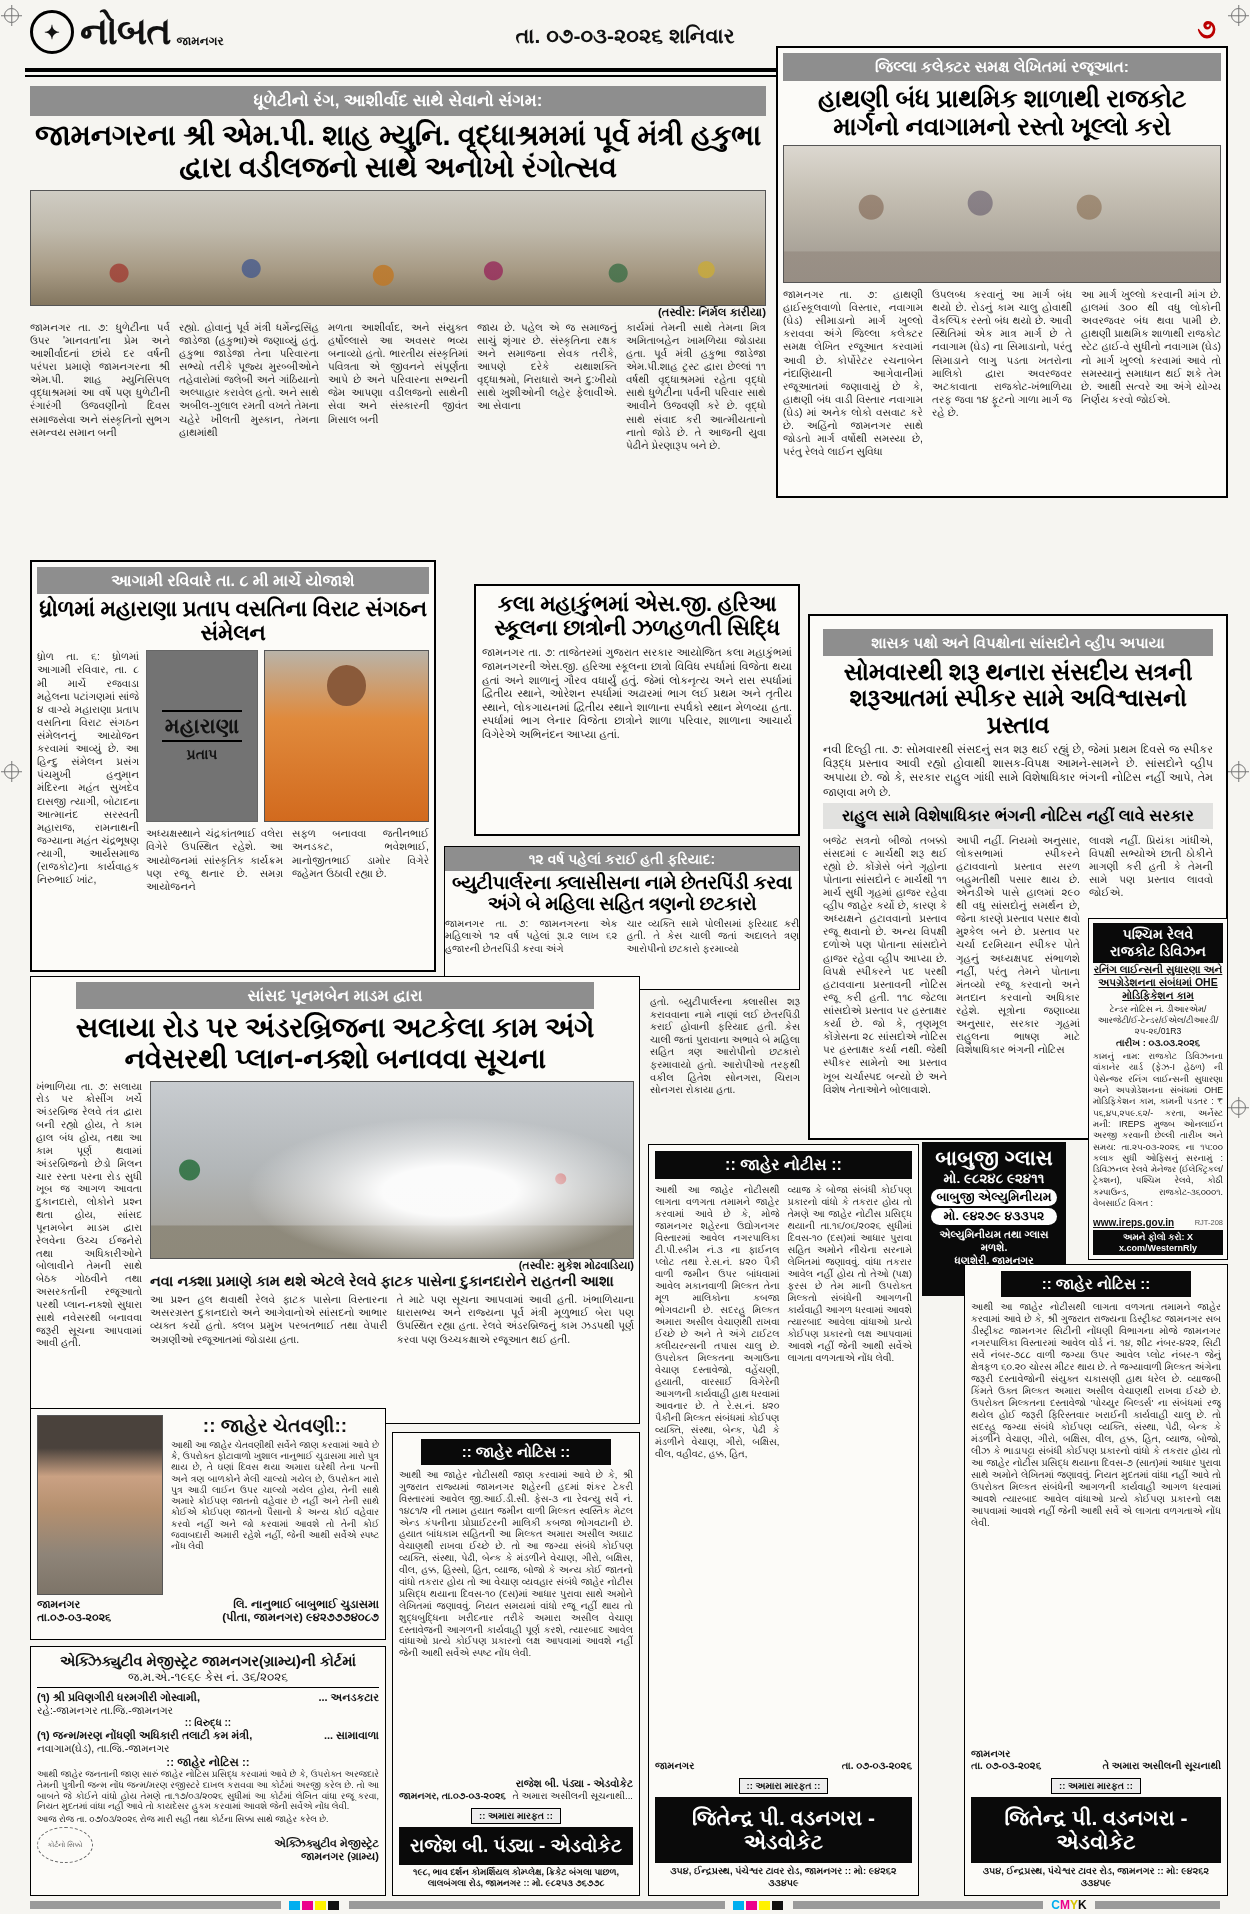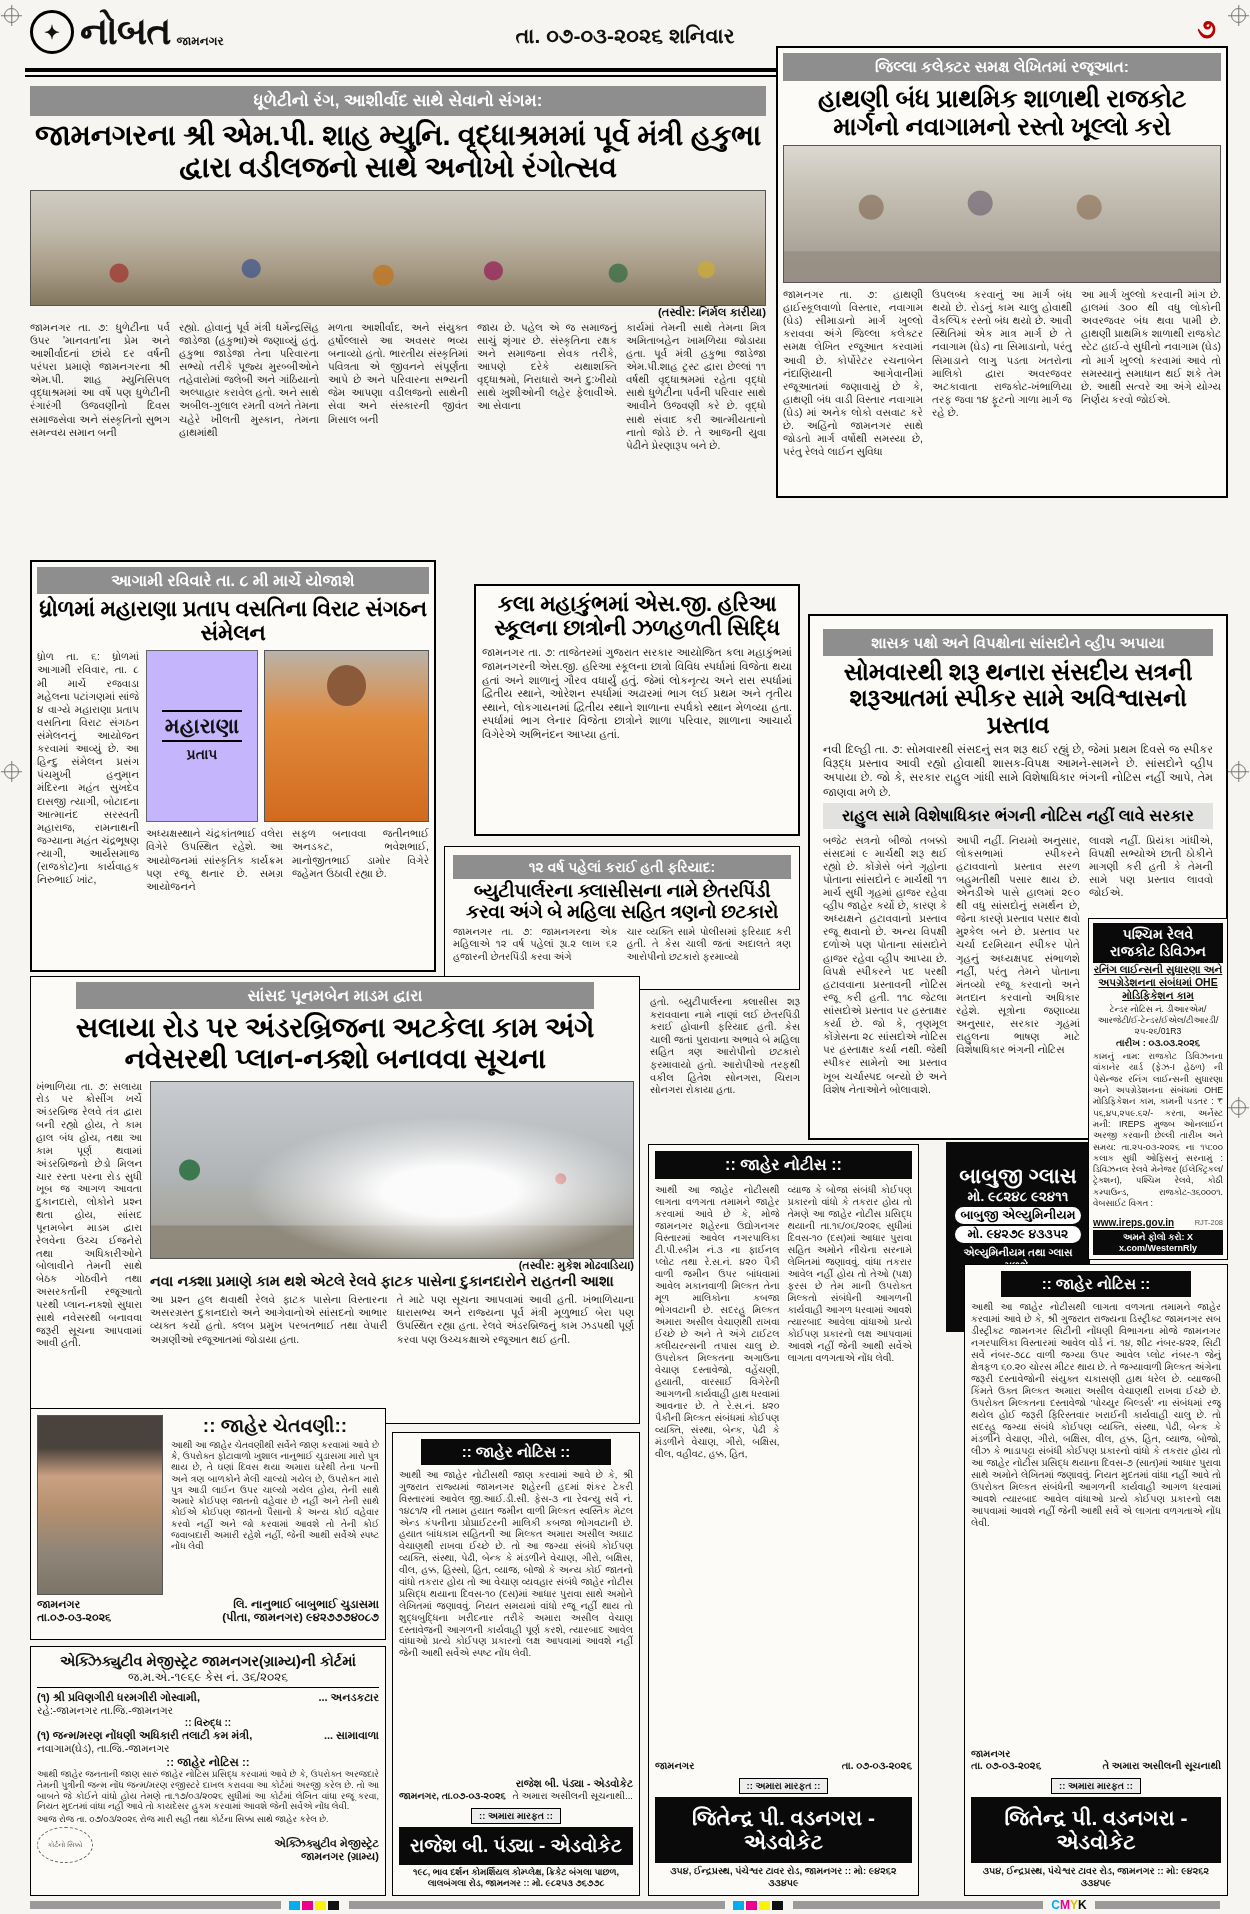--- a/index.html
+++ b/index.html
@@ -34,21 +34,21 @@
     linear-gradient(0deg, rgba(150,140,130,.8) 0 22%, transparent 23%);}
   .ph-sadhu{background:linear-gradient(180deg,#b9b3a8 0%,#e08a3c 40%,#d26a1e 100%);}
   .ph-sadhu:before{content:"";position:absolute;left:38%;top:8%;width:24%;height:24%;border-radius:50%;background:#8a5a3a;}
   .ph-street{background:linear-gradient(180deg,#c8ccd0 0%,#b2b6b8 50%,#a09a8e 100%);}
   .ph-street:before{content:"";position:absolute;inset:0;background:
     radial-gradient(ellipse at 62% 62%, rgba(255,255,255,.95) 0 16%, rgba(255,255,255,.5) 30%, transparent 48%),
     radial-gradient(circle at 85% 55%, rgba(180,40,40,.9) 0 5px, transparent 6px),
     radial-gradient(circle at 8% 50%, rgba(40,110,60,.85) 0 10px, transparent 11px),
     linear-gradient(0deg, rgba(140,135,120,.9) 0 18%, transparent 19%);}
   .ph-portrait{background:linear-gradient(180deg,#4a423c 0%,#4a423c 18%,#caa183 34%,#b5906f 52%,#8e8478 78%,#7d7468 100%);}
-  .ph-maha{background:#c4b5fd;border:1px solid #666;display:flex;flex-direction:column;align-items:center;justify-content:center;}
+  .ph-maha{background:#737373;border:1px solid #666;display:flex;flex-direction:column;align-items:center;justify-content:center;}
   .regmark{width:13px;height:13px;border:1.5px solid #777;border-radius:50%;position:absolute;}
   .regmark:before{content:"";position:absolute;left:50%;top:-4px;bottom:-4px;width:1.5px;background:#777;transform:translateX(-50%);}
   .regmark:after{content:"";position:absolute;top:50%;left:-4px;right:-4px;height:1.5px;background:#777;transform:translateY(-50%);}
   .sq{width:11px;height:9px;display:inline-block;margin-right:2px;}
   .whitepill{background:#fff;color:#000;border-radius:9px;font-weight:bold;margin:2px 6px;padding:1px 2px;}
 </style>
 </head>
 <body>
 
 <div id="page">
@@ -125,21 +125,21 @@
     <div class="headline" style="font-size:24px;margin-top:3px;">સોમવારથી શરૂ થનારા સંસદીય સત્રની શરૂઆતમાં સ્પીકર સામે અવિશ્વાસનો પ્રસ્તાવ</div>
     <div class="bodytext" style="font-size:11.2px;margin-top:4px;">નવી દિલ્હી તા. ૭: સોમવારથી સંસદનું સત્ર શરૂ થઈ રહ્યું છે, જેમાં પ્રથમ દિવસે જ સ્પીકર વિરૂદ્ધ પ્રસ્તાવ આવી રહ્યો હોવાથી શાસક-વિપક્ષ આમને-સામને છે. સાંસદોને વ્હીપ અપાયા છે. જો કે, સરકાર રાહુલ ગાંધી સામે વિશેષાધિકાર ભંગની નોટિસ નહીં આપે, તેમ જાણવા મળે છે.</div>
     <div class="subhead" style="height:26px;font-size:16px;line-height:26px;margin-top:4px;">રાહુલ સામે વિશેષાધિકાર ભંગની નોટિસ નહીં લાવે સરકાર</div>
     <div class="cols" style="margin-top:5px;height:296px;">
       <div class="col bodytext">બજેટ સત્રનો બીજો તબક્કો સંસદમાં ૯ માર્ચથી શરૂ થઈ રહ્યો છે. કોંગ્રેસે બંને ગૃહોના પોતાના સાંસદોને ૯ માર્ચથી ૧૧ માર્ચ સુધી ગૃહમાં હાજર રહેવા વ્હીપ જાહેર કર્યો છે, કારણ કે અધ્યક્ષને હટાવવાનો પ્રસ્તાવ રજૂ થવાનો છે. અન્ય વિપક્ષી દળોએ પણ પોતાના સાંસદોને હાજર રહેવા વ્હીપ આપ્યા છે. વિપક્ષે સ્પીકરને પદ પરથી હટાવવાના પ્રસ્તાવની નોટિસ રજૂ કરી હતી. ૧૧૮ જેટલા સાંસદોએ પ્રસ્તાવ પર હસ્તાક્ષર કર્યા છે. જો કે, તૃણમૂલ કોંગ્રેસના ૨૮ સાંસદોએ નોટિસ પર હસ્તાક્ષર કર્યા નથી. જેથી સ્પીકર સામેનો આ પ્રસ્તાવ ખૂબ ચર્ચાસ્પદ બન્યો છે અને વિશેષ નેતાઓને બોલાવાશે.</div>
       <div class="col bodytext">આપી નહીં. નિયમો અનુસાર, લોકસભામાં સ્પીકરને હટાવવાનો પ્રસ્તાવ સરળ બહુમતીથી પસાર થાય છે. એનડીએ પાસે હાલમાં ૨૯૦ થી વધુ સાંસદોનું સમર્થન છે, જેના કારણે પ્રસ્તાવ પસાર થવો મુશ્કેલ બને છે. પ્રસ્તાવ પર ચર્ચા દરમિયાન સ્પીકર પોતે ગૃહનું અધ્યક્ષપદ સંભાળશે નહીં, પરંતુ તેમને પોતાના મંતવ્યો રજૂ કરવાનો અને મતદાન કરવાનો અધિકાર રહેશે. સૂત્રોના જણાવ્યા અનુસાર, સરકાર ગૃહમાં રાહુલના ભાષણ માટે વિશેષાધિકાર ભંગની નોટિસ</div>
       <div class="col bodytext">લાવશે નહીં. પ્રિયંકા ગાંધીએ, વિપક્ષી સભ્યોએ છાતી ઠોકીને માગણી કરી હતી કે તેમની સામે પણ પ્રસ્તાવ લાવવો જોઈએ.</div>
     </div>
   </div>
 
-  <div class="abs box" style="left:444px;top:846px;width:356px;height:144px;padding:8px;border-width:1.5px;">
+  <div class="abs box" style="left:444px;top:846px;width:356px;height:144px;padding:0;border-width:1.5px;">
     <div class="kicker" style="height:24px;font-size:14px;">૧૨ વર્ષ પહેલાં કરાઈ હતી ફરિયાદ:</div>
     <div class="headline" style="font-size:19px;margin-top:2px;">બ્યુટીપાર્લરના ક્લાસીસના નામે છેતરપિંડી કરવા અંગે બે મહિલા સહિત ત્રણનો છટકારો</div>
     <div class="cols" style="margin-top:3px;height:42px;">
       <div class="col bodytext" style="font-size:10px;">જામનગર તા. ૭: જામનગરના એક મહિલાએ ૧૨ વર્ષ પહેલાં રૂા.૨ લાખ ૬૨ હજારની છેતરપિંડી કરવા અંગે</div>
       <div class="col bodytext" style="font-size:10px;">ચાર વ્યક્તિ સામે પોલીસમાં ફરિયાદ કરી હતી. તે કેસ ચાલી જતાં અદાલતે ત્રણ આરોપીનો છટકારો ફરમાવ્યો</div>
     </div>
   </div>
   <div class="abs bodytext" style="left:650px;top:996px;width:150px;height:140px;font-size:10px;">હતો. બ્યુટીપાર્લરના ક્લાસીસ શરૂ કરાવવાના નામે નાણાં લઈ છેતરપિંડી કરાઈ હોવાની ફરિયાદ હતી. કેસ ચાલી જતાં પુરાવાના અભાવે બે મહિલા સહિત ત્રણ આરોપીનો છટકારો ફરમાવાયો હતો. આરોપીઓ તરફથી વકીલ હિતેશ સોનગરા, ચિરાગ સોનગરા રોકાયા હતા.</div>
 
   <div class="abs box" style="left:30px;top:976px;width:610px;height:448px;padding:5px;border-width:1.5px;">
@@ -152,21 +152,21 @@
         <div class="credit" style="font-size:11px;">(તસ્વીર: મુકેશ મોઢવાડિયા)</div>
         <div style="font-size:14.5px;font-weight:bold;line-height:1.15;margin-top:1px;">નવા નક્શા પ્રમાણે કામ થશે એટલે રેલવે ફાટક પાસેના દુકાનદારોને રાહતની આશા</div>
         <div class="cols" style="margin-top:4px;height:86px;">
           <div class="col bodytext">આ પ્રશ્ન હલ થવાથી રેલવે ફાટક પાસેના વિસ્તારના અસરગ્રસ્ત દુકાનદારો અને આગેવાનોએ સાંસદનો આભાર વ્યક્ત કર્યો હતો. ક્લબ પ્રમુખ પરબતભાઈ તથા વેપારી અગ્રણીઓ રજૂઆતમાં જોડાયા હતા.</div>
           <div class="col bodytext">તે માટે પણ સૂચના આપવામાં આવી હતી. ખંભાળિયાના ધારાસભ્ય અને રાજ્યના પૂર્વ મંત્રી મૂળુભાઈ બેરા પણ ઉપસ્થિત રહ્યા હતા. રેલવે અંડરબ્રિજનું કામ ઝડપથી પૂર્ણ કરવા પણ ઉચ્ચકક્ષાએ રજૂઆત થઈ હતી.</div>
         </div>
       </div>
     </div>
   </div>
 
-  <div class="abs adblack" style="left:946px;top:1142px;width:138px;height:146px;padding:22px 3px;">
+  <div class="abs adblack" style="left:922px;top:1142px;width:138px;height:146px;padding:4px 3px;">
     <div style="font-size:21px;">બાબુજી ગ્લાસ</div>
     <div style="font-size:13.5px;margin-top:1px;">મો. ૯૮૨૪૮ ૯૨૪૧૧</div>
     <div class="whitepill" style="font-size:12.5px;">બાબુજી એલ્યુમિનીયમ</div>
     <div class="whitepill" style="font-size:12.5px;">મો. ૯૪૨૭૯ ૪૩૩૫૨</div>
     <div style="font-size:10.5px;margin-top:3px;">એલ્યુમિનીયમ તથા ગ્લાસ મળશે.</div>
     <div style="font-size:10.5px;">ધણશેરી, જામનગર</div>
   </div>
 
   <div class="abs box" style="left:1088px;top:918px;width:140px;height:342px;padding:4px;border-width:1.5px;display:flex;flex-direction:column;">
     <div class="nhead" style="padding:3px 0;">

